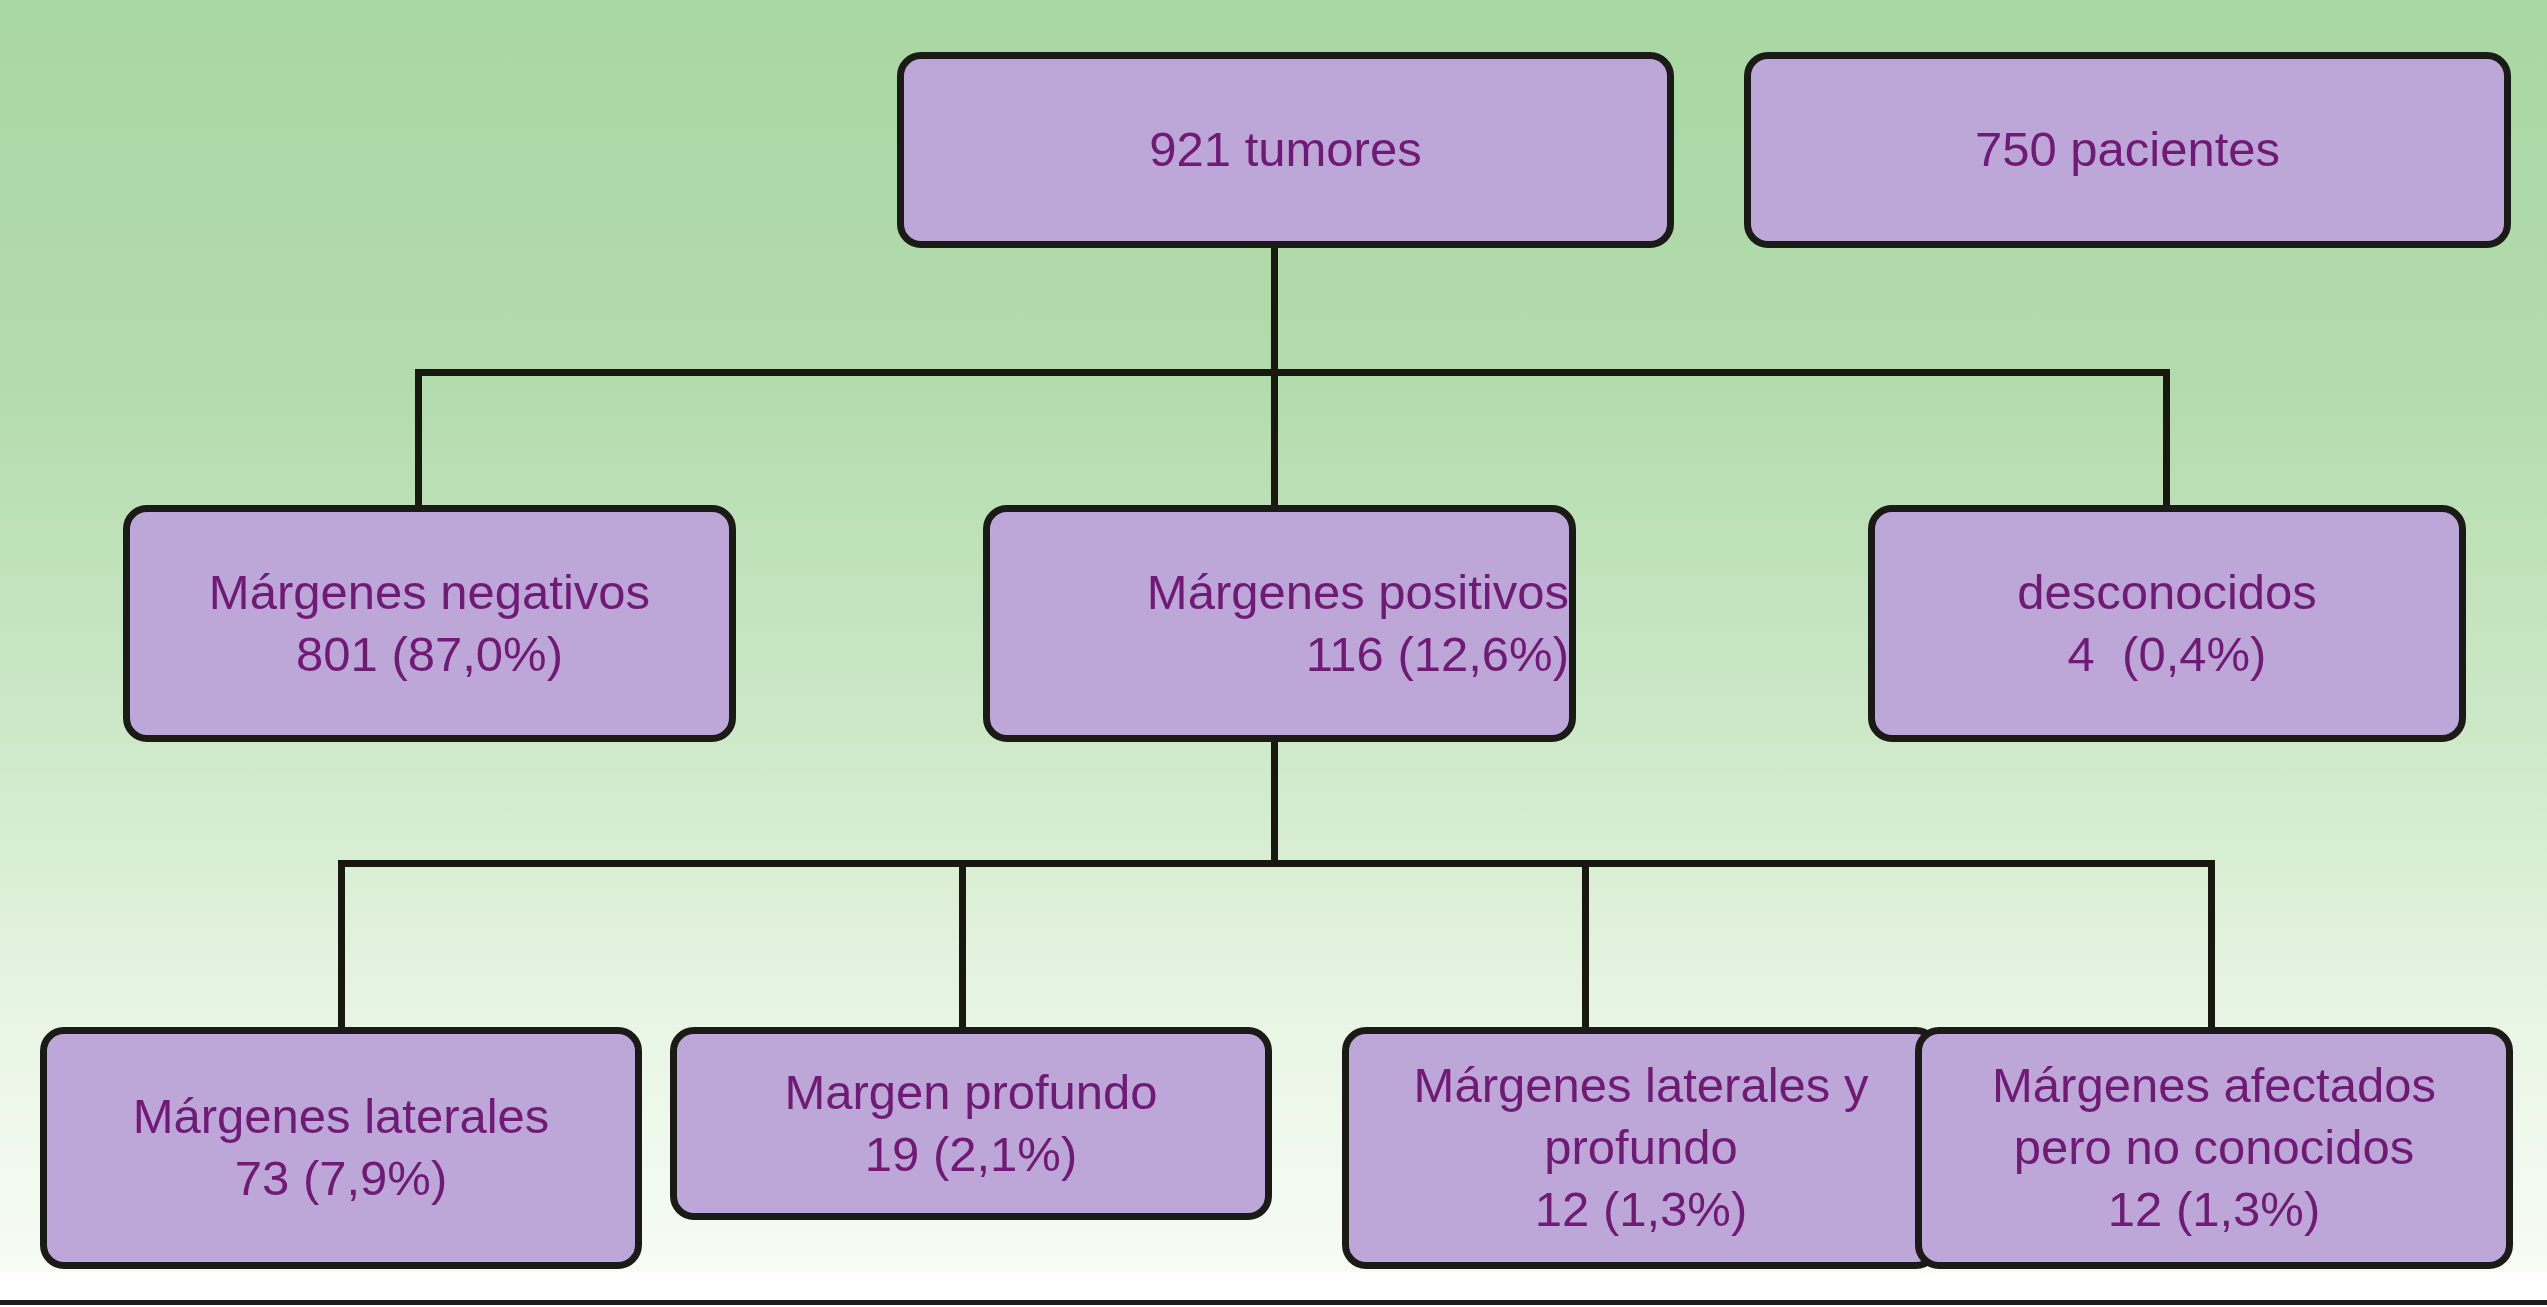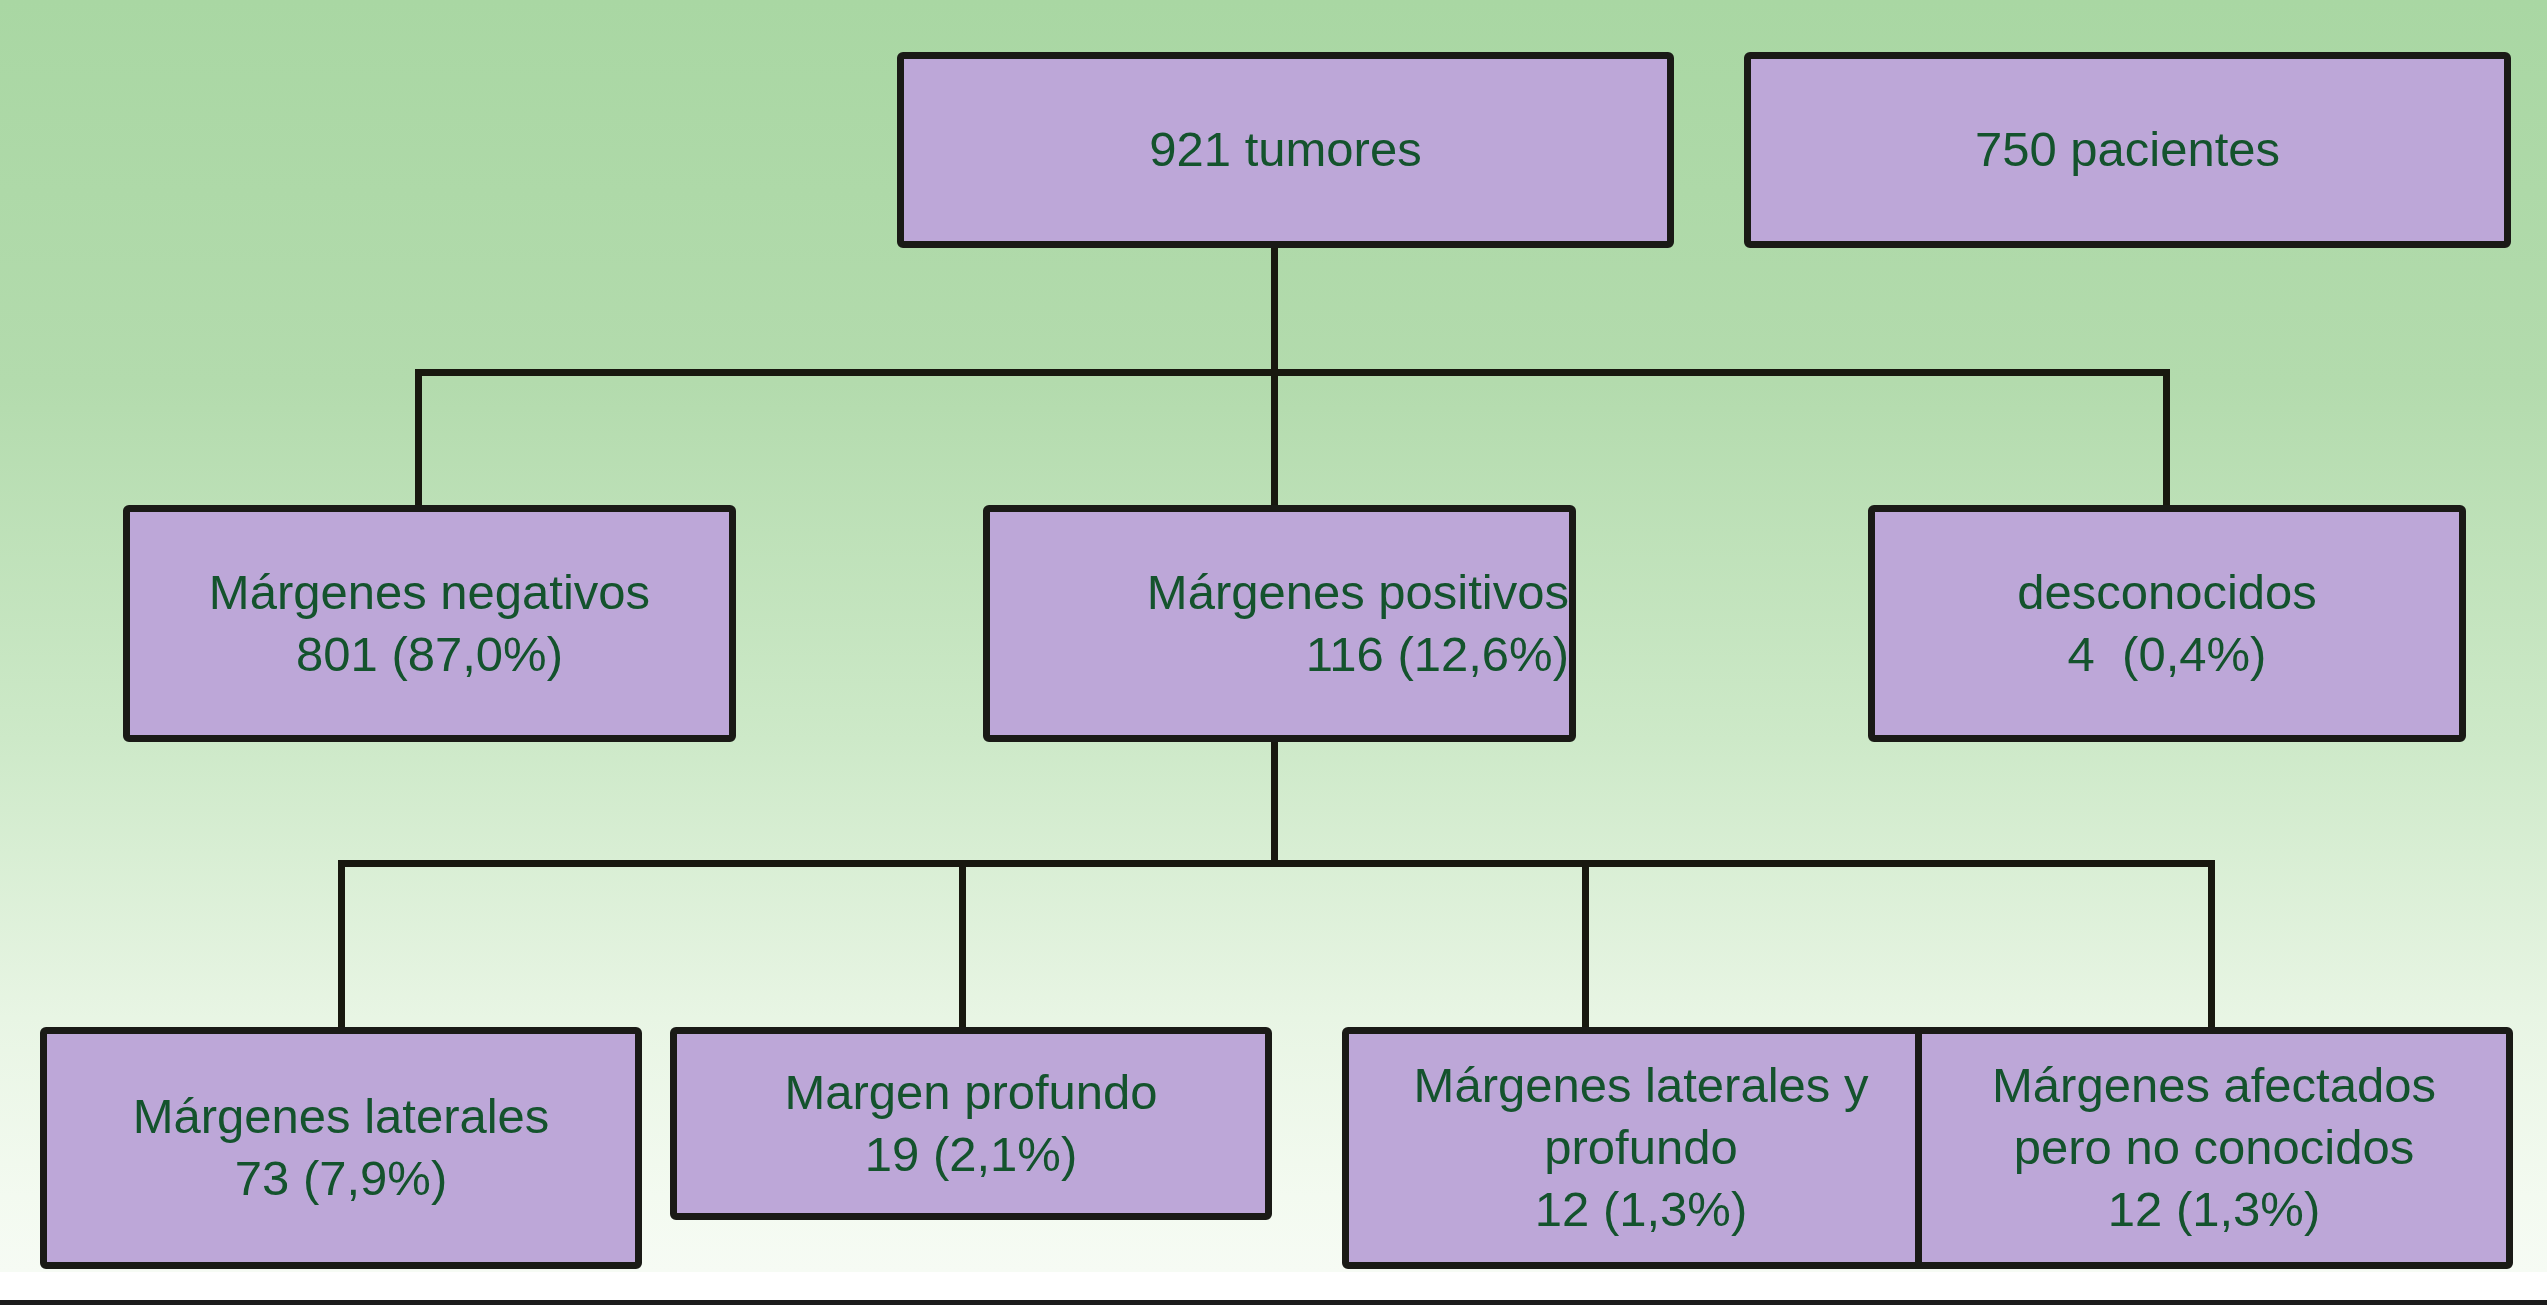--- a/index.html
+++ b/index.html
@@ -46,26 +46,26 @@
   }
   .v-line { width: 7px; }
   .h-line { height: 7px; }
 
   
   .node {
     position: absolute;
     box-sizing: border-box;
     background: #bda7d8;
     border: 7px solid #1a1a16;
-    border-radius: 6px;
+    border-radius: 24px;
     display: flex;
     flex-direction: column;
     align-items: center;
     justify-content: center;
-    color: #14532d;
+    color: #701a75;
     font-size: 49px;
     line-height: 1.26;
     text-align: center;
     z-index: 4;
     letter-spacing: 0px;
   }
   .node .line {
     display: block;
     white-space: pre;
   }

